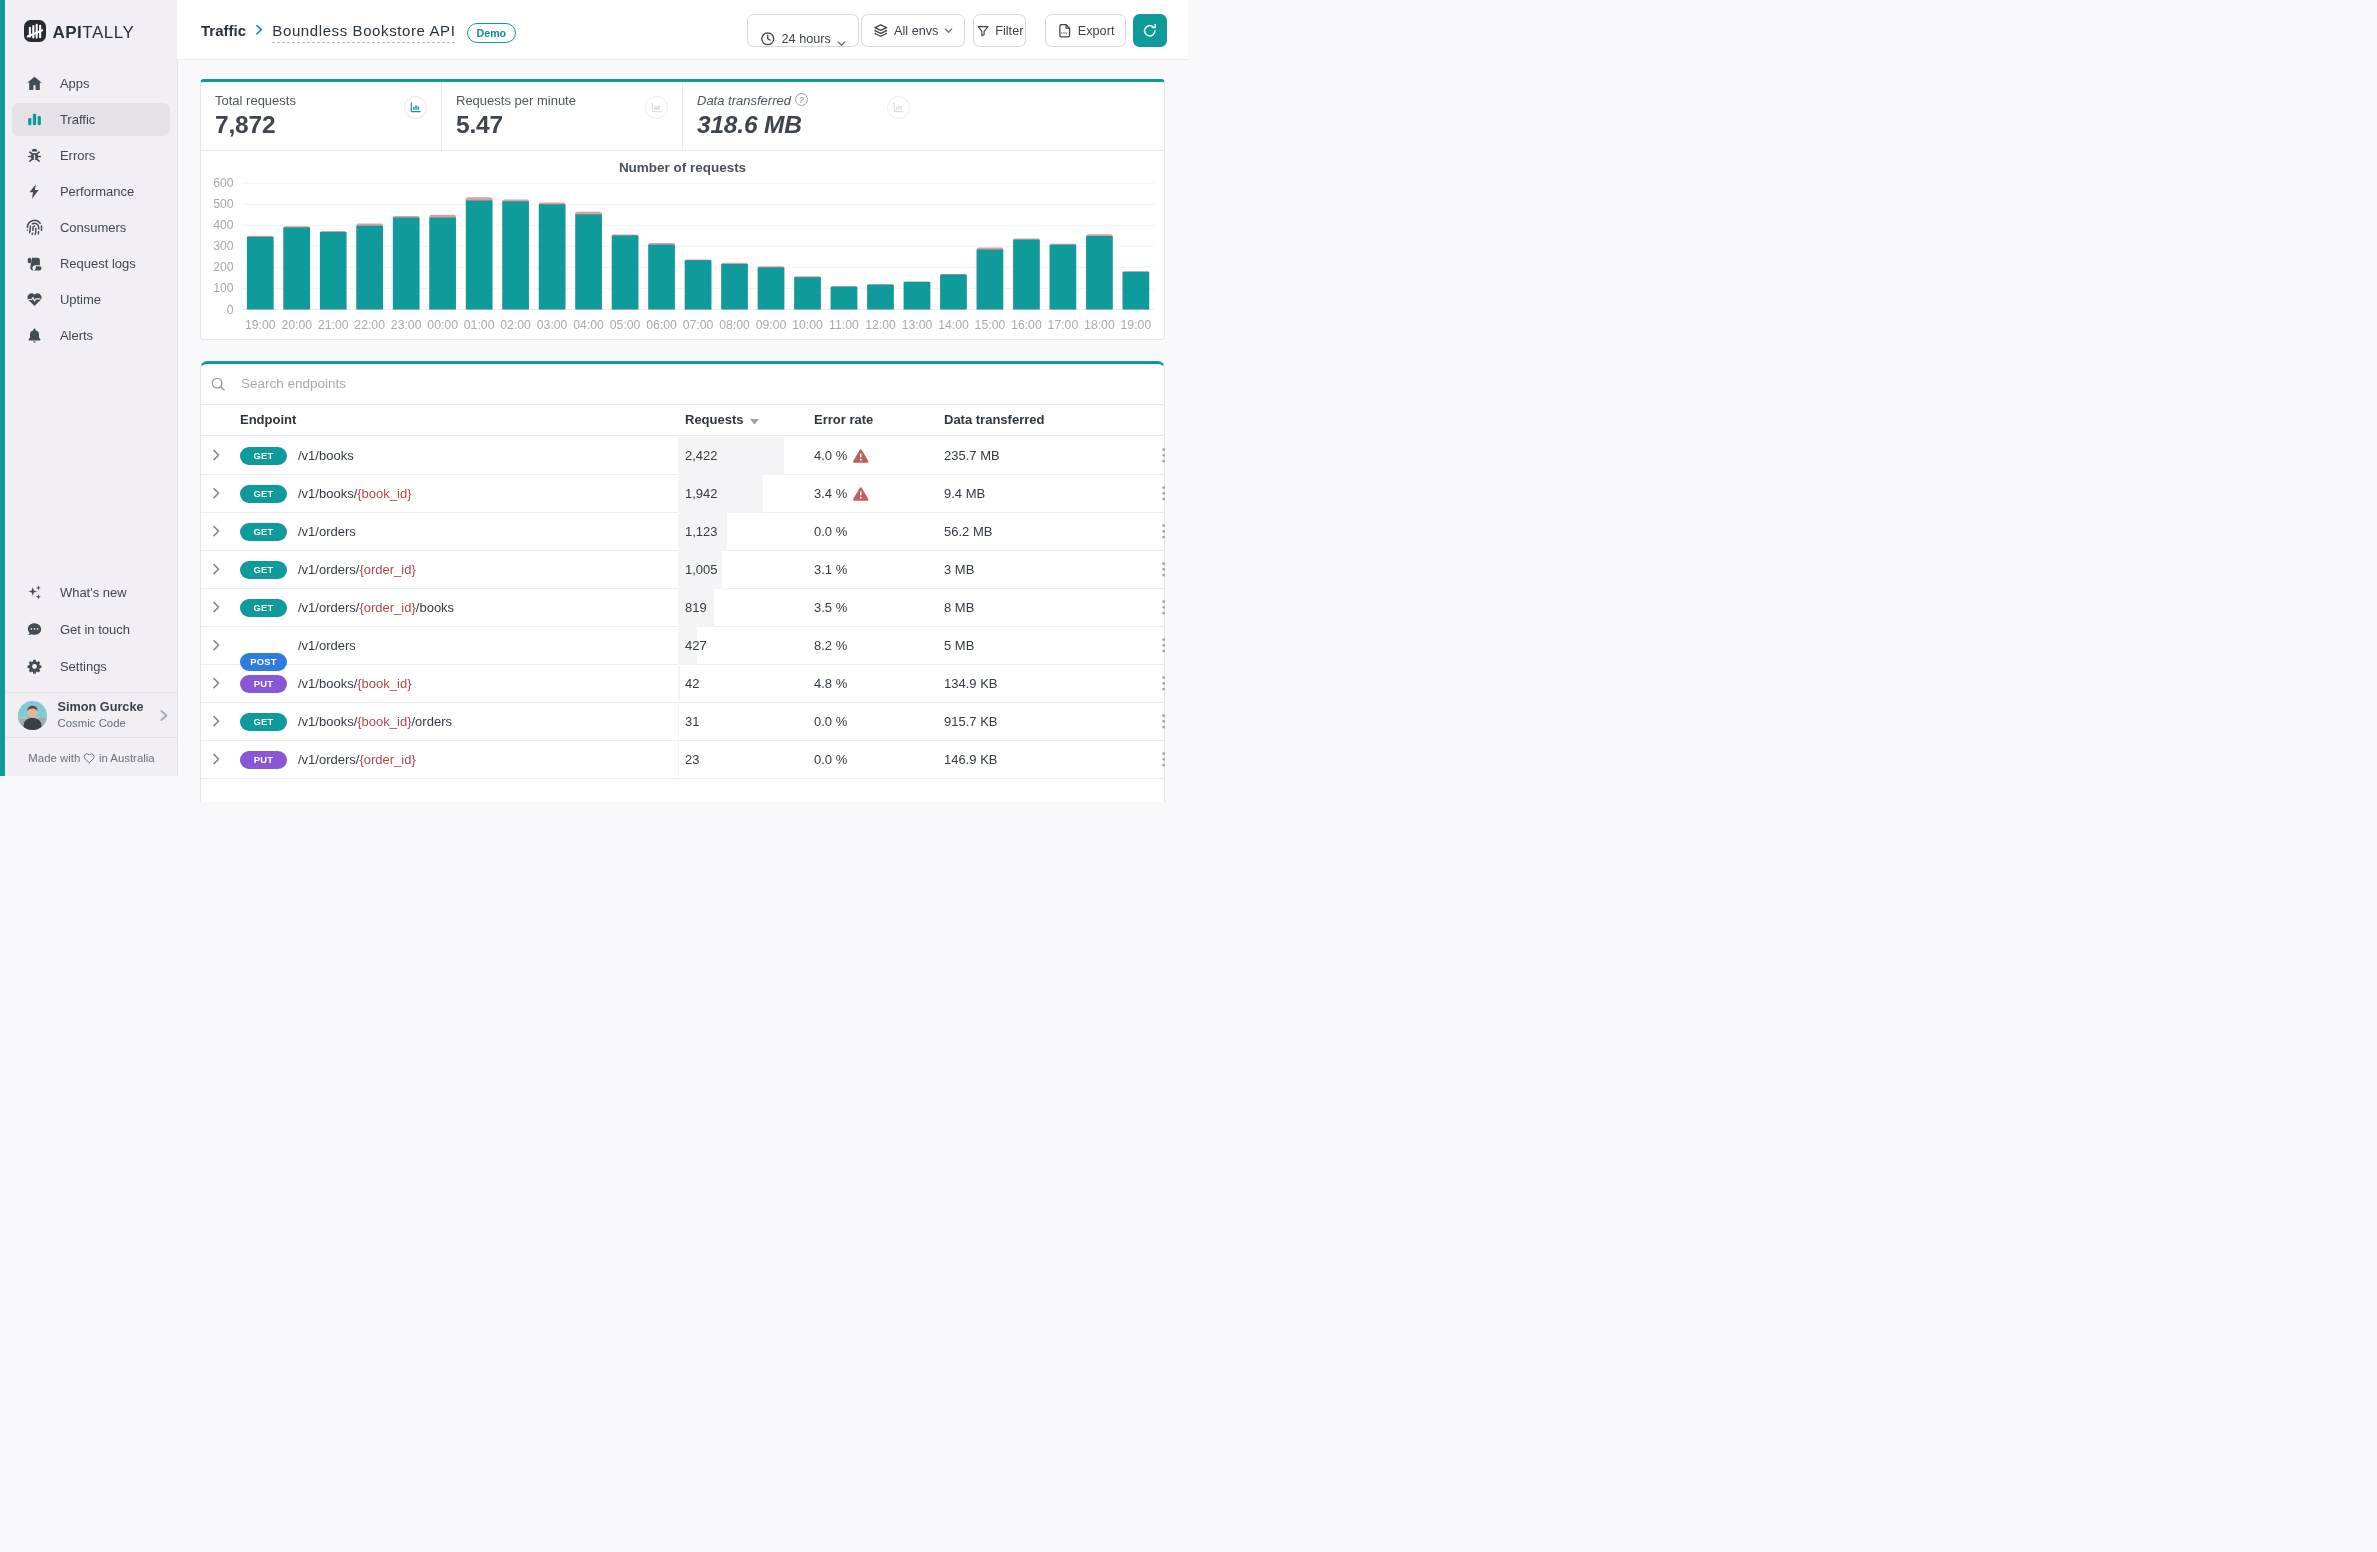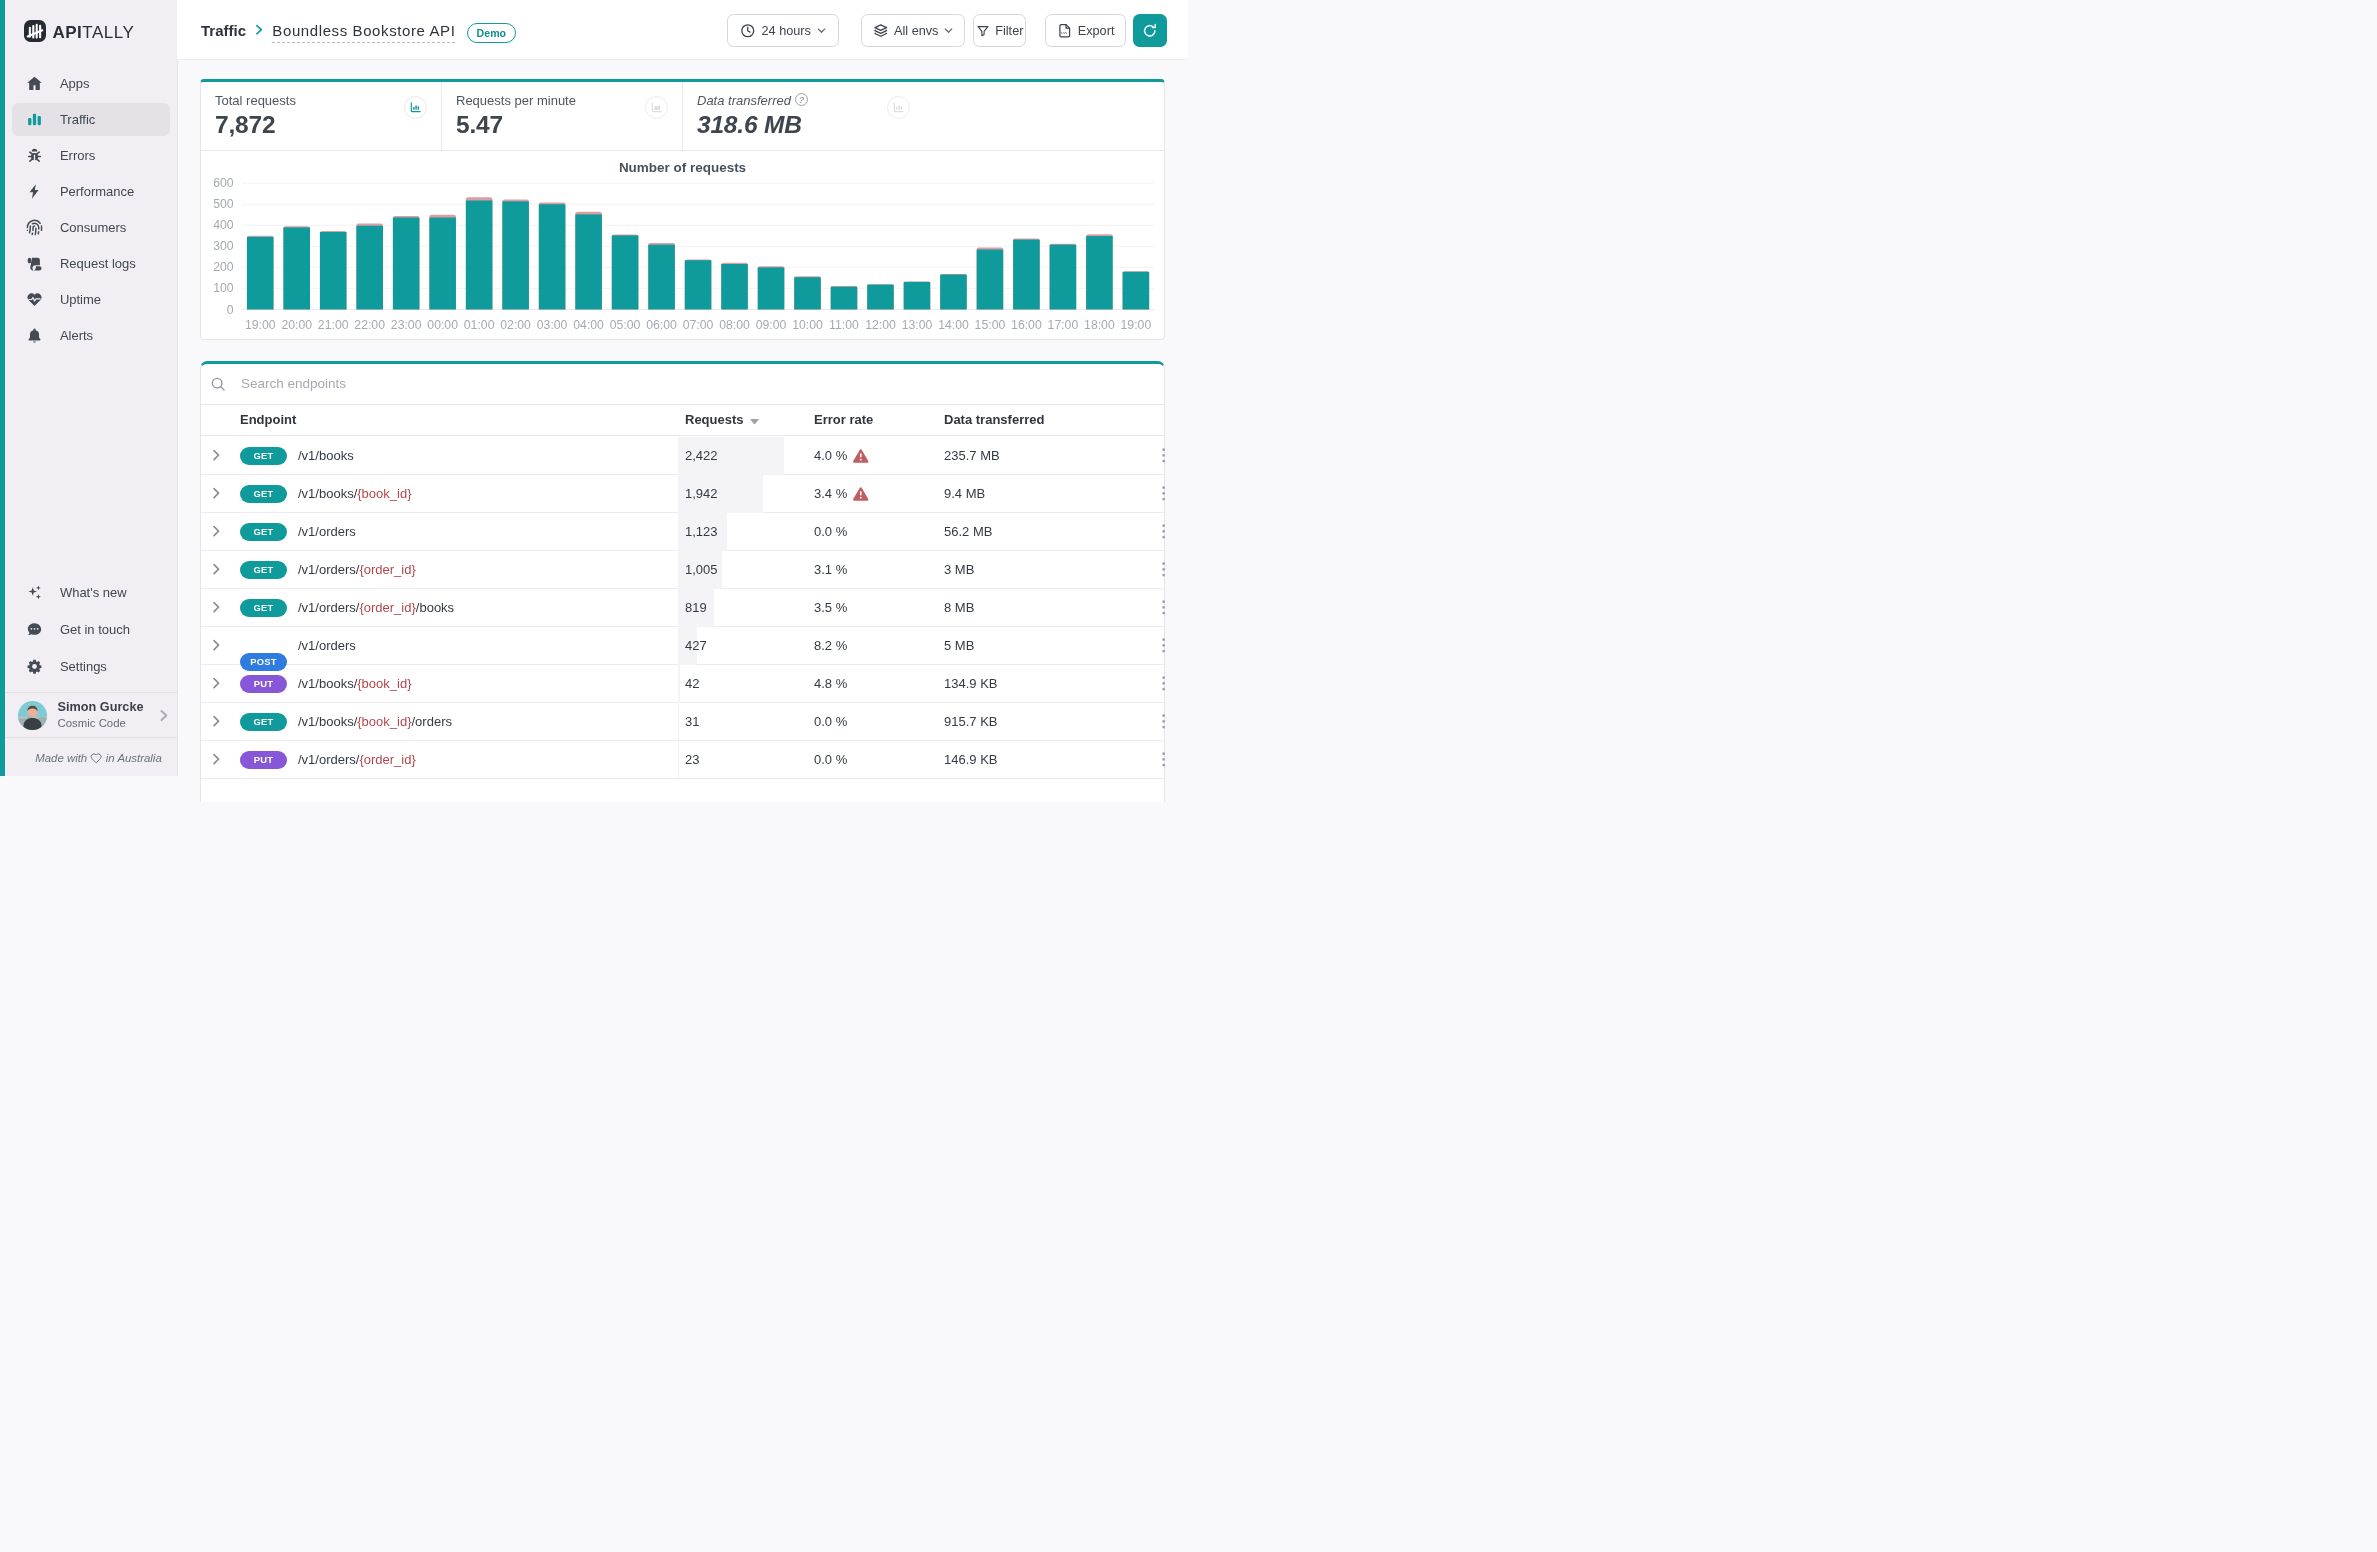--- a/index.html
+++ b/index.html
@@ -20,21 +20,21 @@
 .nav2 .navitem { margin-bottom:3.8px; }
 .navitem { position:relative; height:33px; margin-bottom:3px; border-radius:6.5px; display:flex; align-items:center; color:#414751; font-size:13px; font-weight:500; }
 .navitem svg { position:absolute; left:14px; }
 .navitem span { position:absolute; left:48px; }
 .navitem.active { background:#e4e2e7; }
 .sep1 { position:absolute; left:0; top:692px; width:172px; height:0.8px; background:#e2e0e5; }
 .sep2 { position:absolute; left:0; top:737px; width:172px; height:0.8px; background:#e2e0e5; }
 .user { position:absolute; left:0; top:693px; width:172px; height:44px; }
 .uname { position:absolute; left:53px; top:7.4px; font-size:12.7px; font-weight:700; color:#3a414b; }
 .urole { position:absolute; left:53px; top:24px; font-size:11.4px; color:#636a74; }
-.footer { position:absolute; left:8px; top:752px; width:172px; text-align:center; font-size:11.4px; color:#6a717b;font-style:italic; }
+.footer { position:absolute; left:1px; top:752px; width:172px; text-align:center; font-size:11.4px; color:#6a717b; }
 
 .crumb { position:absolute; top:22px; left:24px; font-size:15px; color:#2b333c; }
 .crumb .b { font-weight:700; }
 .apiname { border-bottom:1.6px dashed #b9bdc3; padding-bottom:2.9px; letter-spacing:0.6px; }
 .demo { position:absolute; left:290px; top:23px; border:1.2px solid #0f9a9c; color:#0e8f91; border-radius:10.6px; font-size:10.6px; font-weight:600; padding:2.9px 8.6px; }
 .btn { position:absolute; top:14.3px; height:33px; background:#fff; border:0.8px solid #d6d6db; border-radius:6.5px; display:flex; align-items:center; justify-content:center; gap:5.7px; font-size:12.7px; color:#3c434c; }
 .btn svg { flex:none; }
 .tealbtn { position:absolute; top:14.3px; left:956px; width:34px; height:33px; background:#0f9a9c; border-radius:6.5px; display:flex; align-items:center; justify-content:center; }
 
 .stats { position:absolute; left:0; top:0; width:963px; height:68px; display:flex; }
@@ -207,21 +207,21 @@
 </aside>
 
 <div class="header">
   <div class="crumb"><span class="b">Traffic</span>
     <svg style="margin:0 4.9px;vertical-align:0.8px" width="8.2" height="11.4" viewBox="0 0 11 15" fill="none" stroke="#0f9a9c" stroke-width="2.2" stroke-linecap="round" stroke-linejoin="round">
         <path d="M2.5 2 8.5 7.5 2.5 13"></path>
       </svg>
     <span class="apiname">Boundless Bookstore API</span>
   </div>
   <div class="demo">Demo</div>
-  <div class="btn" style="left:550px; width:112px;">
+  <div class="btn" style="left:570px; width:112px;align-items:flex-end;">
     <svg width="15.5" height="15.5" viewBox="0 0 24 24" fill="none" stroke="#3c434c" stroke-width="2">
         <circle cx="12" cy="12" r="9.2"></circle>
         <path d="M12 6.5V12l3.5 2.2" stroke-linecap="round"></path>
       </svg>
     <span>24 hours</span>
     <svg width="9" height="5.7" viewBox="0 0 12 8" fill="none" stroke="#6a717b" stroke-width="1.8" stroke-linecap="round" stroke-linejoin="round">
         <path d="M1.5 1.5 6 6l4.5-4.5"></path>
       </svg>
   </div>
   <div class="btn" style="left:684px; width:104px;">

